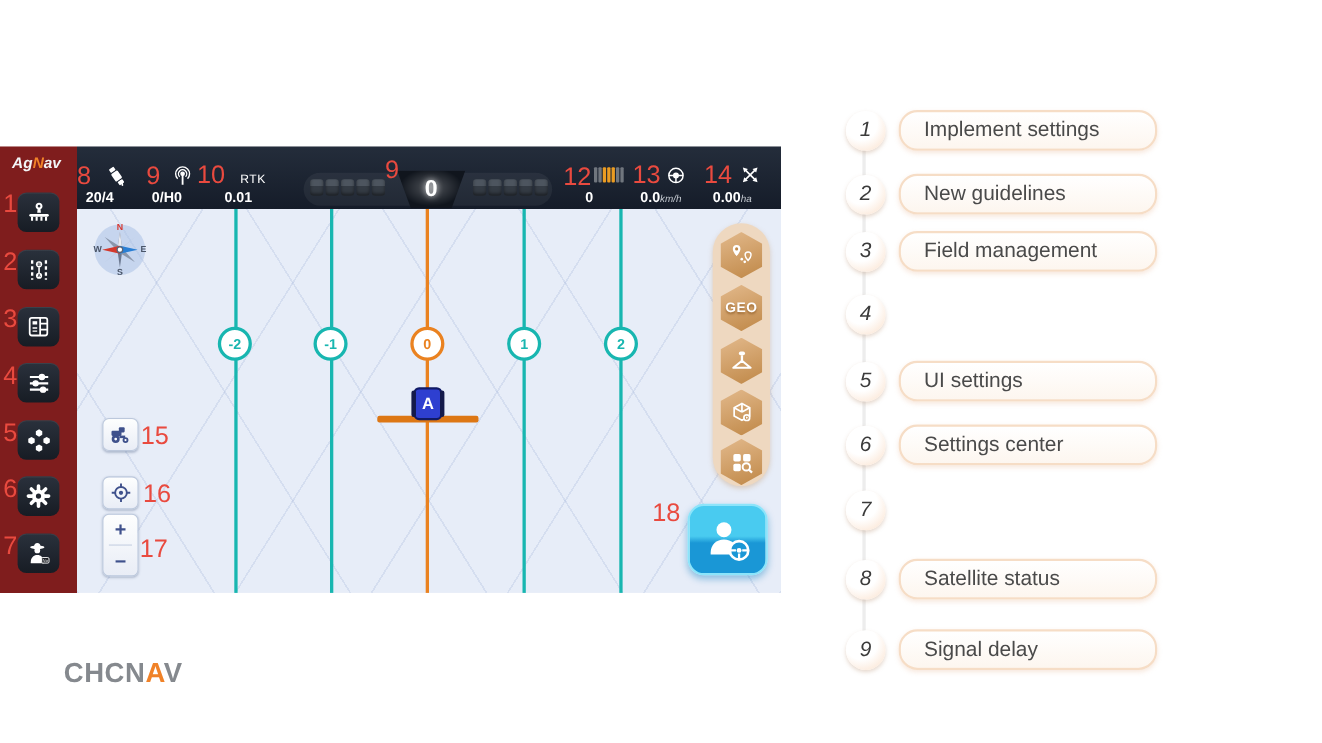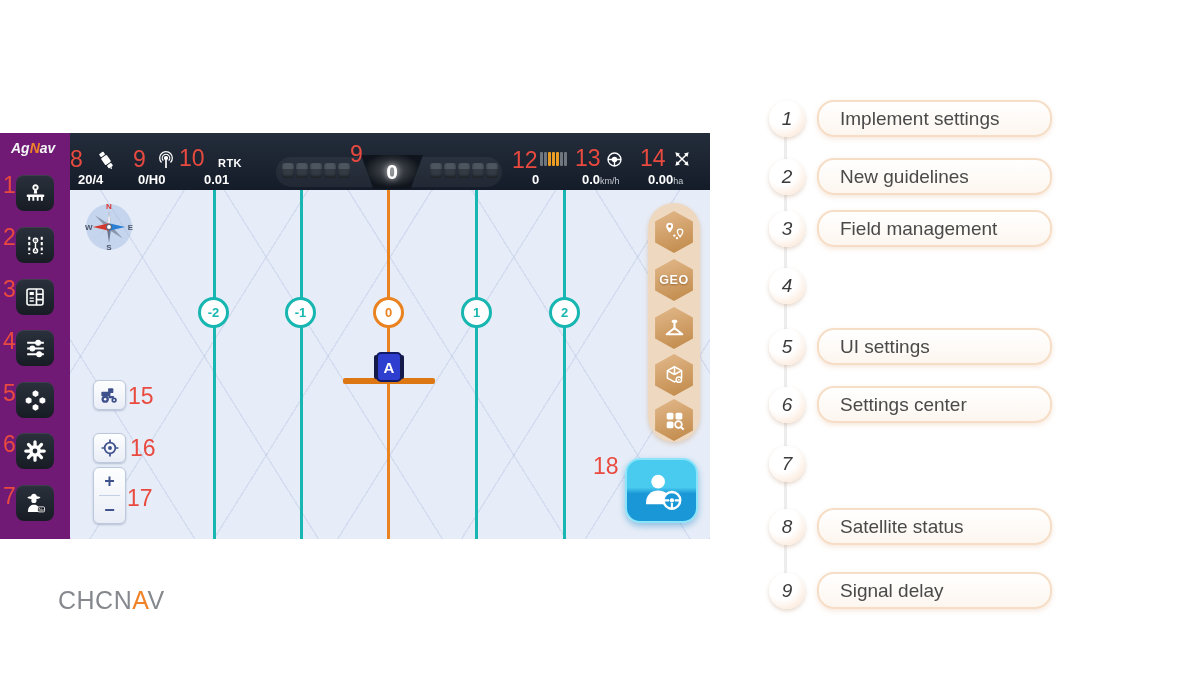--- a/index.html
+++ b/index.html
@@ -4,45 +4,45 @@
 <style>
   html,body{margin:0;padding:0;background:#fff;}
   #canvas{position:relative;width:1202px;height:675px;background:#fff;overflow:hidden;
           font-family:"Liberation Sans",sans-serif;}
 
   
   .title-row{position:absolute;left:66px;top:42px;display:flex;align-items:center;gap:14px;}
   .page-title{font-size:30px;font-weight:bold;color:#3e4247;letter-spacing:.2px;}
 
   
-  .footer-brand{position:absolute;left:58px;top:586px;font-size:25px;font-weight:normal;
+  .footer-brand{position:absolute;left:58px;top:598px;font-size:25px;font-weight:bold;
                 color:#85898e;letter-spacing:.5px;}
   .footer-brand .brand-a{color:#f08228;}
 
   
   .callout{position:absolute;color:#e94a3f;font-size:23px;font-weight:500;line-height:1;z-index:40;}
 
   
   .app{position:absolute;left:0;top:133px;width:710px;height:406px;overflow:hidden;}
 
   
-  .sidebar{position:absolute;left:0;top:0;width:70px;height:510px;background:#701a75;}
+  .sidebar{position:absolute;left:0;top:0;width:70px;height:510px;background:#7f1d1d;}
   .agnav{position:absolute;left:11px;top:7px;font-size:14px;font-weight:bold;font-style:italic;color:#f3f5f7;}
   .agnav .agn-o{color:#f08228;}
   .sbtn{position:absolute;left:16px;width:38px;height:36px;border-radius:8px;
         background:linear-gradient(#2a313c,#171c24);display:flex;align-items:center;justify-content:center;
         box-shadow:inset 0 1px 0 rgba(255,255,255,.08);}
 
   
   .topbar{position:absolute;left:70px;top:0;width:640px;height:57px;
           background:linear-gradient(#242d3b,#151c29);}
   .tb-icon{position:absolute;}
   .tb-val{position:absolute;top:40px;font-size:13px;font-weight:bold;color:#fff;text-align:left;line-height:14px;}
-  .tb-unit{font-size:9px;color:#c6cbd2;font-weight:normal;}
-  .tb-rtk{position:absolute;left:134px;top:24px;width:52px;text-align:center;font-size:11px;font-weight:bold;color:#fff;letter-spacing:.5px;}
+  .tb-unit{font-size:9px;color:#c6cbd2;font-weight:normal;font-style:italic;}
+  .tb-rtk{position:absolute;left:134px;top:24px;width:52px;text-align:center;font-size:11px;font-weight:normal;color:#fff;letter-spacing:.5px;}
   .tb-panel{position:absolute;left:206px;top:24px;width:226px;height:30px;border-radius:15px;
             background:rgba(255,255,255,.055);}
   .led-group{position:absolute;top:30px;display:flex;gap:2px;}
   .led{width:12px;height:15px;border-radius:3px;background:linear-gradient(#4d555f 0 38%,#343b44 38%);
        box-shadow:inset 0 -2px 3px rgba(0,0,0,.45);}
   .row-display{position:absolute;left:291px;top:22px;width:62px;height:34px;
                clip-path:polygon(0 0,100% 0,80% 100%,20% 100%);
                background:radial-gradient(ellipse at 50% 45%,rgba(255,255,255,.28),rgba(255,255,255,0) 65%),#10151d;
                display:flex;align-items:center;justify-content:center;
                color:#fff;font-size:21px;font-weight:bold;text-shadow:0 0 6px rgba(255,255,255,.9);}

